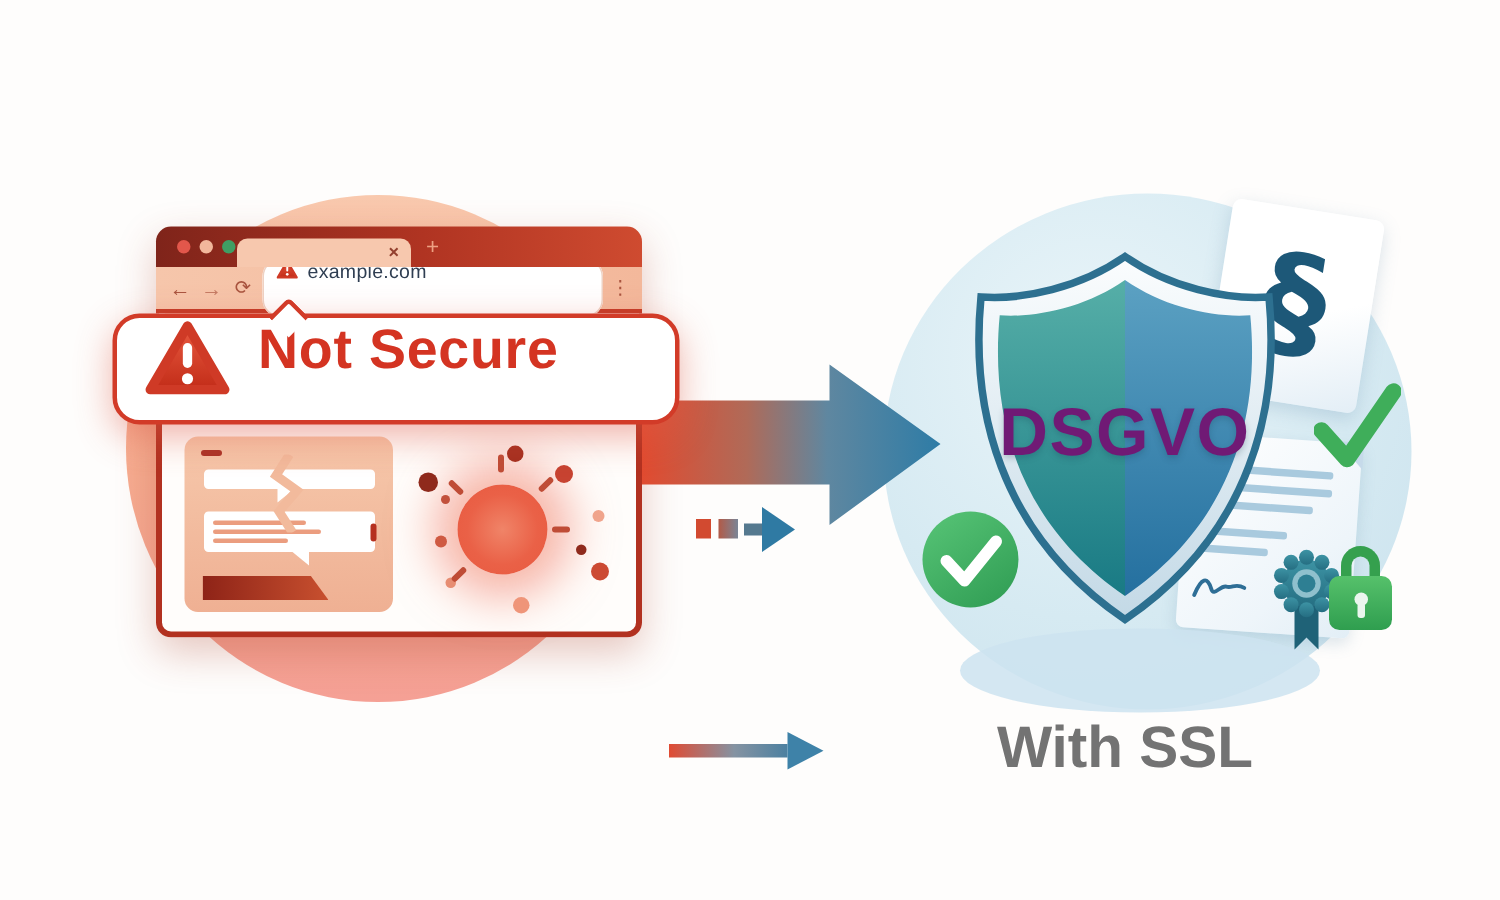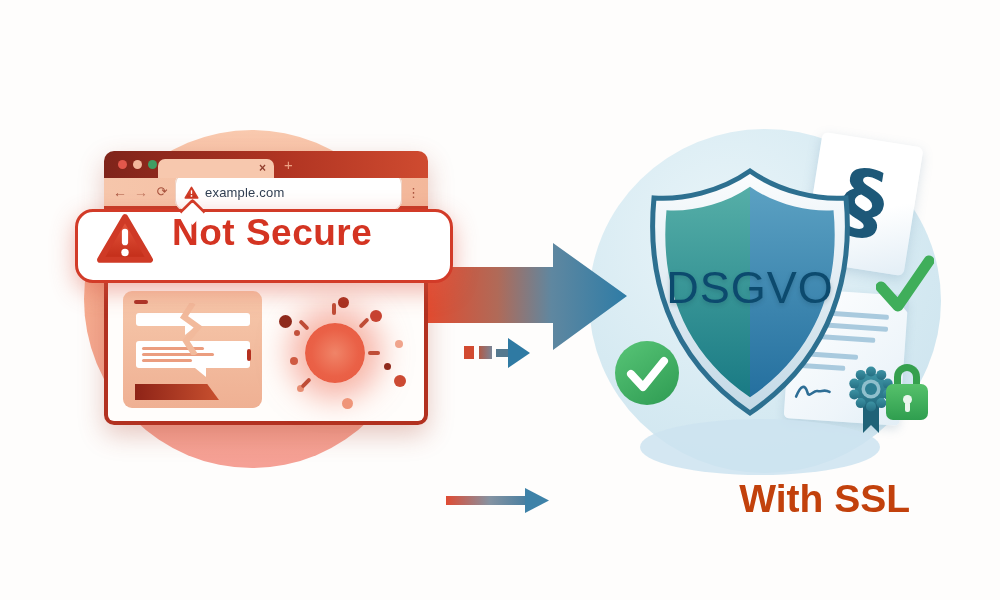--- a/index.html
+++ b/index.html
@@ -23,21 +23,21 @@
   .tl-green{left:44px;background:#3f9e63;}
   .tab{position:absolute;left:54px;top:8px;width:116px;height:19px;background:#f7c8ae;border-radius:7px 7px 0 0;}
   .tab-close{position:absolute;right:8px;top:1px;font-size:12px;font-weight:bold;color:#93402f;line-height:17px;}
   .newtab{position:absolute;left:180px;top:3px;font-size:15px;color:#eda183;line-height:21px;}
   .toolbar{display:flex;align-items:center;height:28px;background:linear-gradient(90deg,#f6c6ab,#f3b89b);
     padding:0 8px;gap:5px;border-bottom:3px solid #c43a26;border-radius:0;}
   .navicon{font-size:14px;width:16px;text-align:center;line-height:28px;}
   .nav-back{color:#a9543f;}
   .nav-fwd{color:#c57b64;}
   .nav-refresh{color:#a9543f;font-size:13px;}
-  .addressbar{flex:1;display:flex;align-items:center;gap:6px;height:38px;background:#fff;border-radius:11px;
+  .addressbar{flex:1;display:flex;gap:6px;height:38px;background:#fff;border-radius:11px;
     padding:0 9px;box-shadow:inset 0 0 0 1px #eed2c4;}
   .url{font-size:13px;color:#2f3e52;letter-spacing:.2px;}
   .menu-dots{font-size:13px;color:#a9543f;letter-spacing:0;}
   .content{position:absolute;top:58px;left:0;right:0;bottom:0;background:#fffdfb;
     border:4px solid #b23120;border-top:none;border-radius:0 0 10px 10px;}
 
   
   .panel{position:absolute;left:15px;top:82px;width:139px;height:117px;border-radius:9px;
     background:linear-gradient(180deg,#f6c8ab,#efb093);}
   .p-dash{position:absolute;left:11px;top:9px;width:14px;height:4px;background:#a93226;border-radius:2px;}
@@ -105,35 +105,35 @@
   .lock-body{position:absolute;left:0;top:20px;width:42px;height:36px;border-radius:7px;
     background:linear-gradient(180deg,#56c16b,#2f9e4f);}
   .keyhole{position:absolute;left:17px;top:31px;width:9px;height:9px;border-radius:50%;background:#eaf6ee;}
   .keystem{position:absolute;left:19px;top:38px;width:5px;height:10px;background:#eaf6ee;border-radius:2px;}
 
   .check-circle{position:absolute;left:615px;top:341px;width:64px;height:64px;border-radius:50%;
     background:linear-gradient(145deg,#58c577,#2e9b52);z-index:3;}
   .check-circle svg{position:absolute;left:0;top:0;}
 
   .shield-wrap{position:absolute;left:640px;top:165px;width:220px;height:256px;z-index:4;}
-  .shield-label{position:absolute;left:0;right:0;top:97px;text-align:center;font-size:45px;font-weight:normal;
-    color:#0c4a6e;letter-spacing:1px;text-shadow:0 2px 4px rgba(20,60,80,.25);}
+  .shield-label{position:absolute;left:0;right:0;top:97px;text-align:center;font-size:45px;font-weight:bold;
+    color:#701a75;letter-spacing:1px;text-shadow:0 2px 4px rgba(20,60,80,.25);}
 
   .swoosh{position:absolute;left:640px;top:419px;width:240px;height:56px;background:#cde3f0;
     border-radius:50%;opacity:.85;z-index:2;}
   .badge{position:absolute;left:660px;top:429px;height:31px;padding:0 14px;background:#fff;
     border:2px solid #b9d6e6;border-radius:18px;display:flex;align-items:center;z-index:8;
     box-shadow:0 2px 6px rgba(120,160,190,.25);box-sizing:border-box;}
   .badge-text{font-size:16px;font-weight:bold;color:#2b5d8a;letter-spacing:.2px;}
 
   
   .label-left{position:absolute;left:96px;top:479px;width:320px;text-align:center;
     font-size:39px;font-weight:bold;color:#9d2b22;line-height:1;}
-  .label-right{position:absolute;left:590px;top:479px;width:320px;text-align:right;
-    font-size:39px;font-weight:bold;color:#c2410c;line-height:1;}
+  .label-right{position:absolute;left:590px;top:479px;width:320px;text-align:center;
+    font-size:39px;font-weight:bold;color:#737373;line-height:1;}
 </style>
 </head>
 <body>
 
 <div class="canvas">
 
   <div class="circle-left"></div>
   <div class="circle-right"></div>
 
   <div class="browser">

